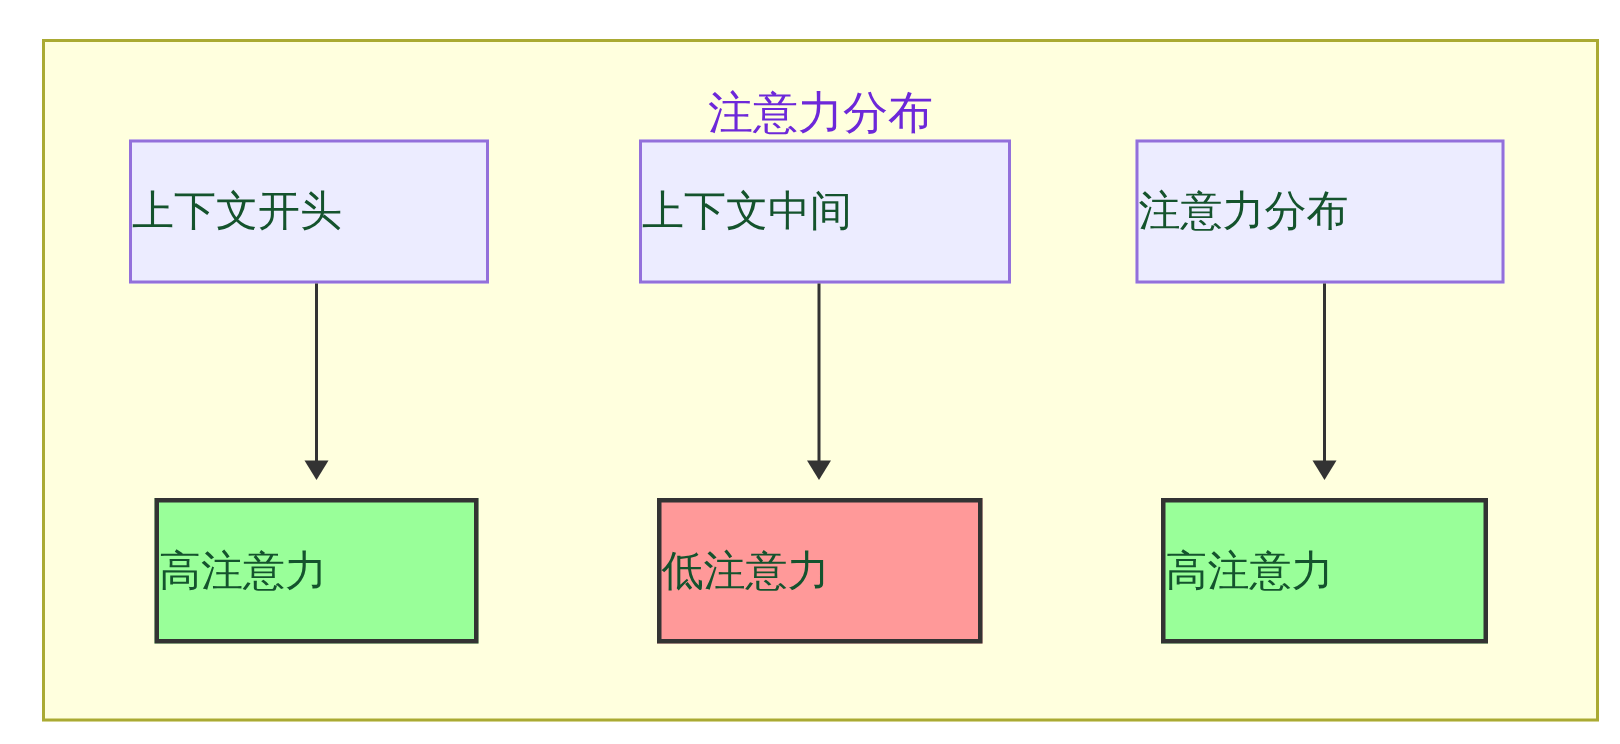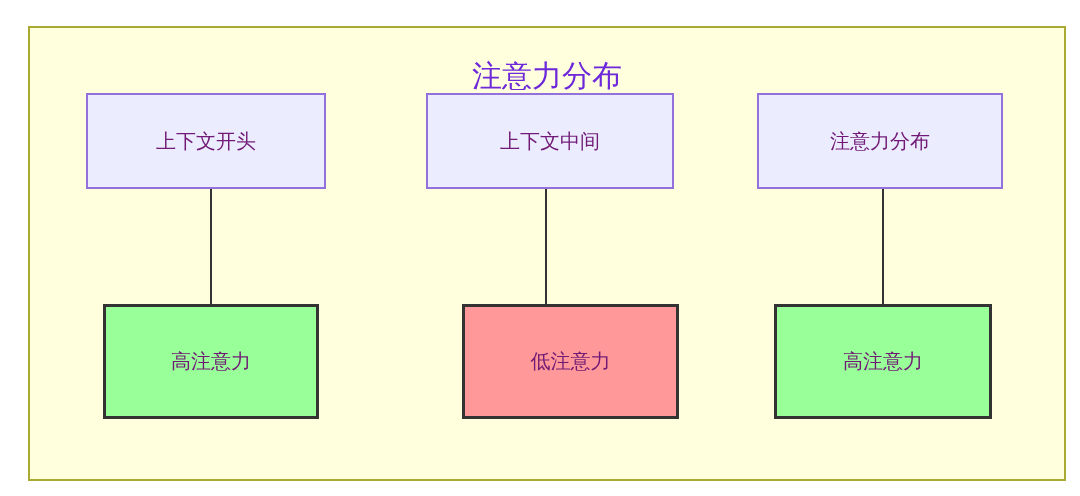--- a/index.html
+++ b/index.html
@@ -33,40 +33,39 @@
     font-size: 30px;
     line-height: 34px;
     color: #6d28d9;
     font-weight: 400;
   }
   .node {
     position: absolute;
     box-sizing: border-box;
     display: flex;
     align-items: center;
-    justify-content: center;
-    font-size: 20px;
-    color: #701a75;
+    font-size: 28px;
+    color: #14532d;
   }
   .node-source {
     top: 93px;
     height: 96px;
     border: 2px solid #9370db;
     background: #ececff;
   }
   .node-target {
-    top: 304px;
-    height: 115px;
+    top: 332px;
+    height: 97px;
     border: 3px solid #333333;
   }
   .src-a { left: 86px;  width: 240px; }
   .src-b { left: 426px; width: 248px; }
   .src-c { left: 757px; width: 246px; }
   .tgt-a { left: 103px; width: 216px; }
-  .tgt-b { left: 438px; width: 217px; margin-left: 24px; }
+  .tgt-b { left: 438px; width: 217px; }
   .tgt-c { left: 774px; width: 218px; }
   .arrow {
     position: absolute;
     top: 189px;
     width: 2px;
     height: 119px;
     background: #333333;
   }
   .arrow-a { left: 210px; }
   .arrow-b { left: 545px; }

